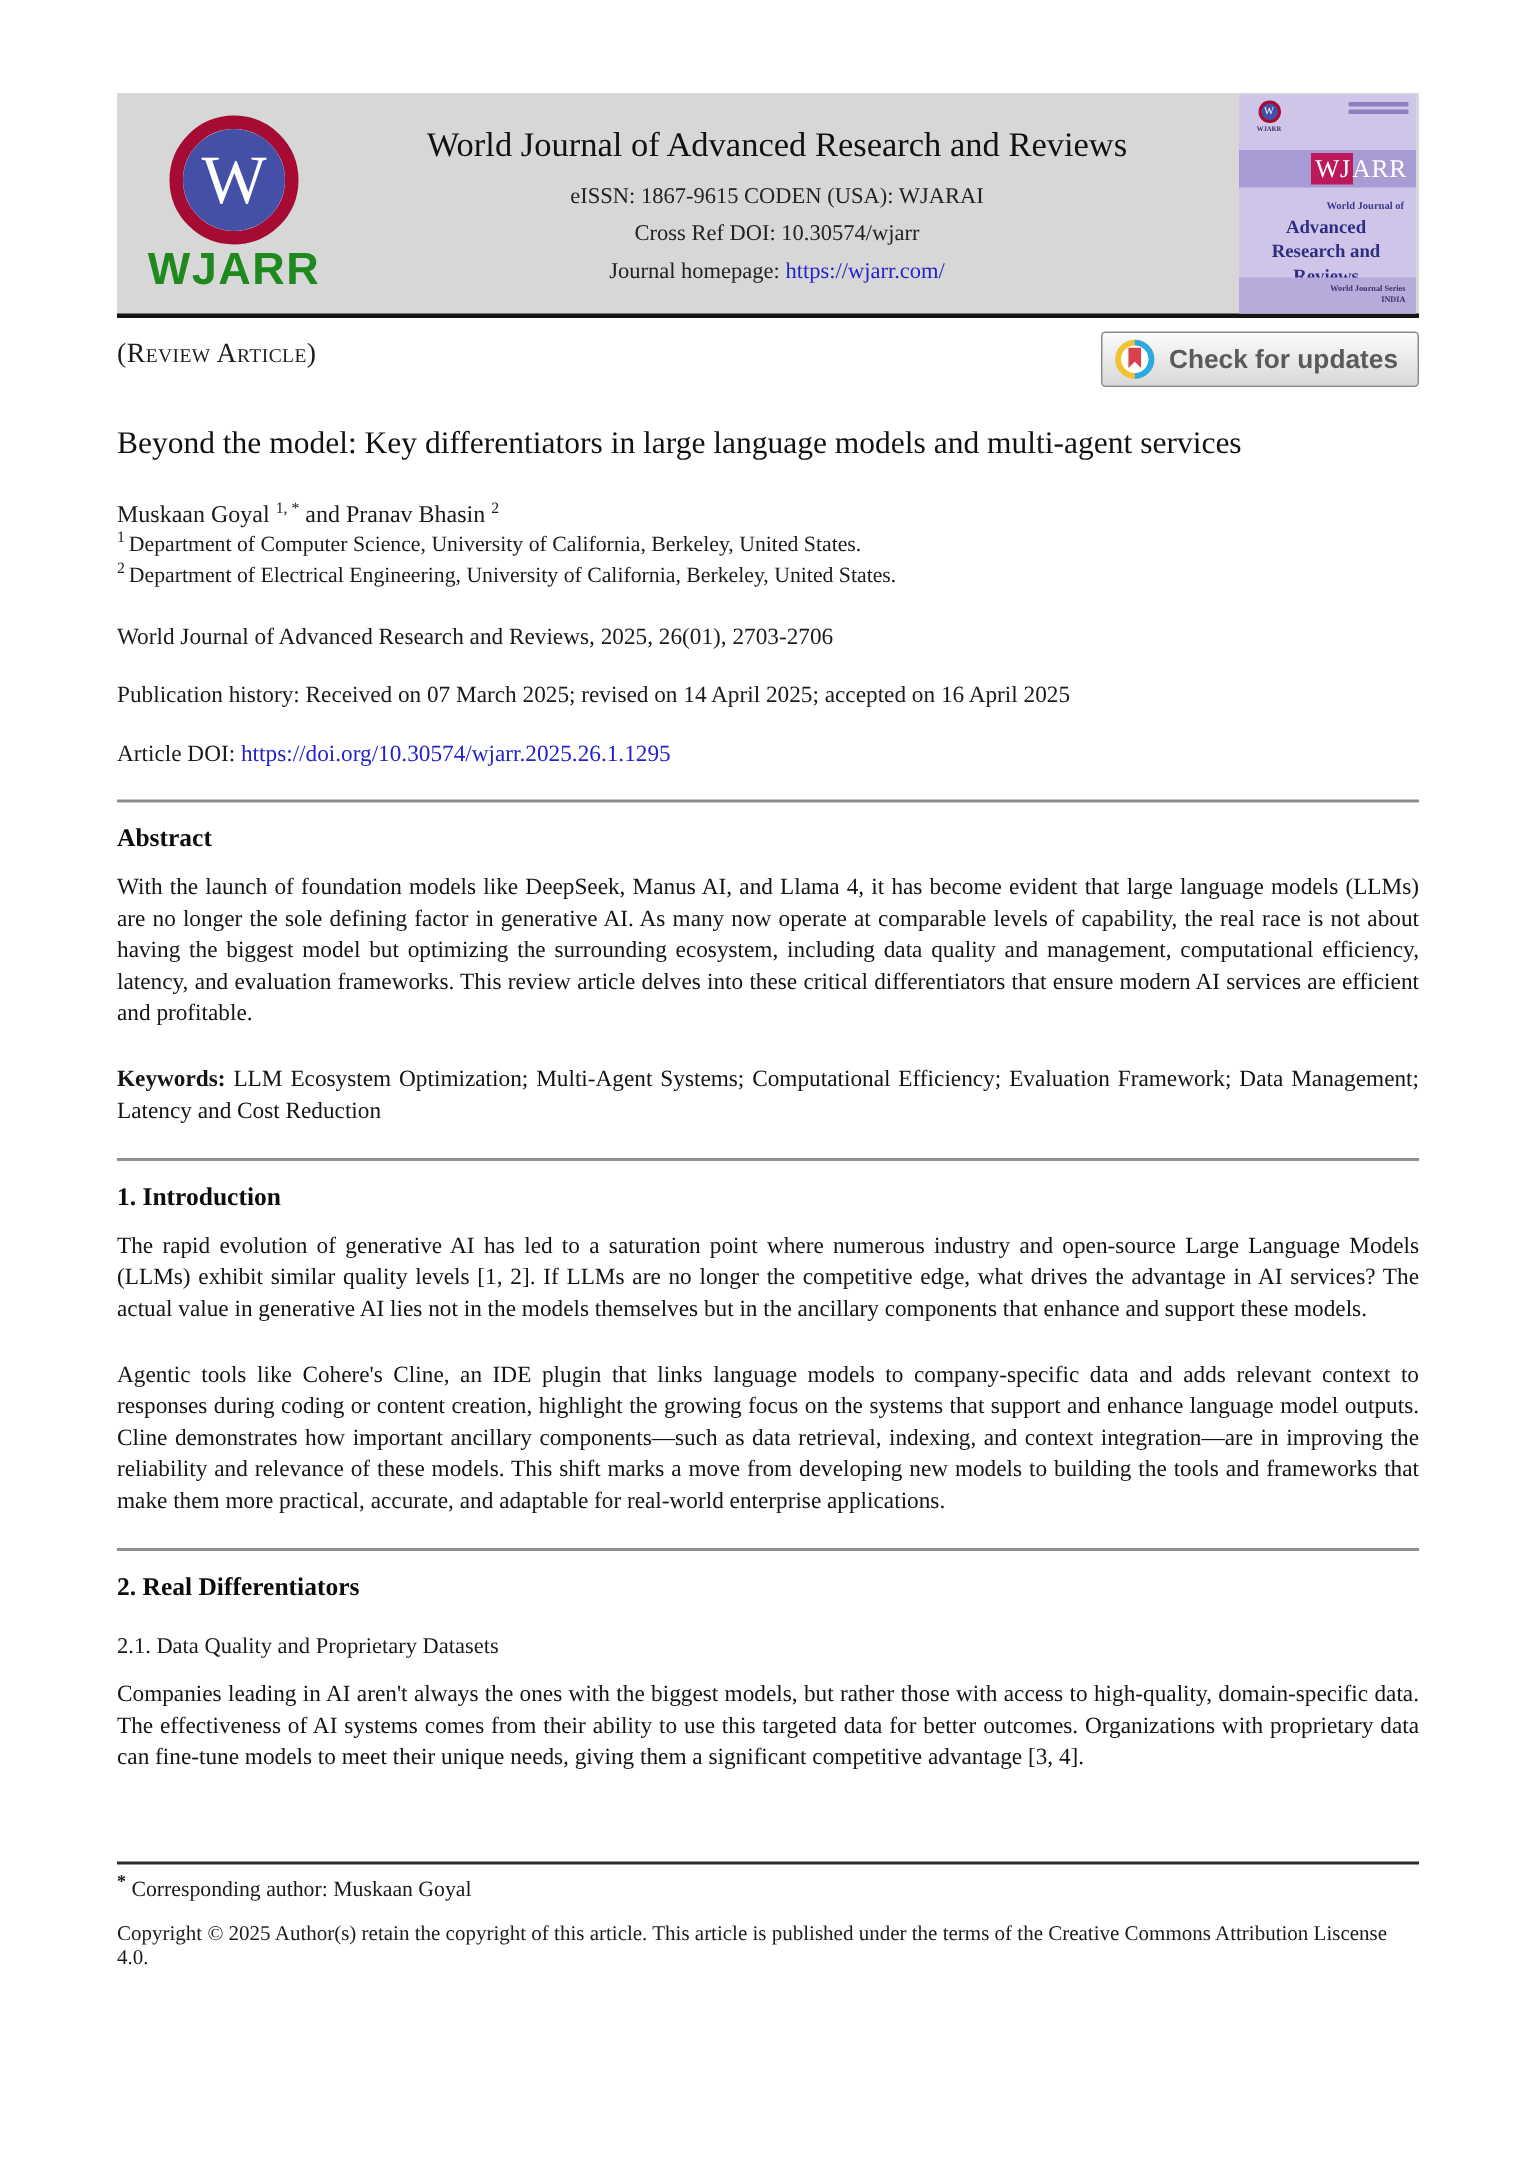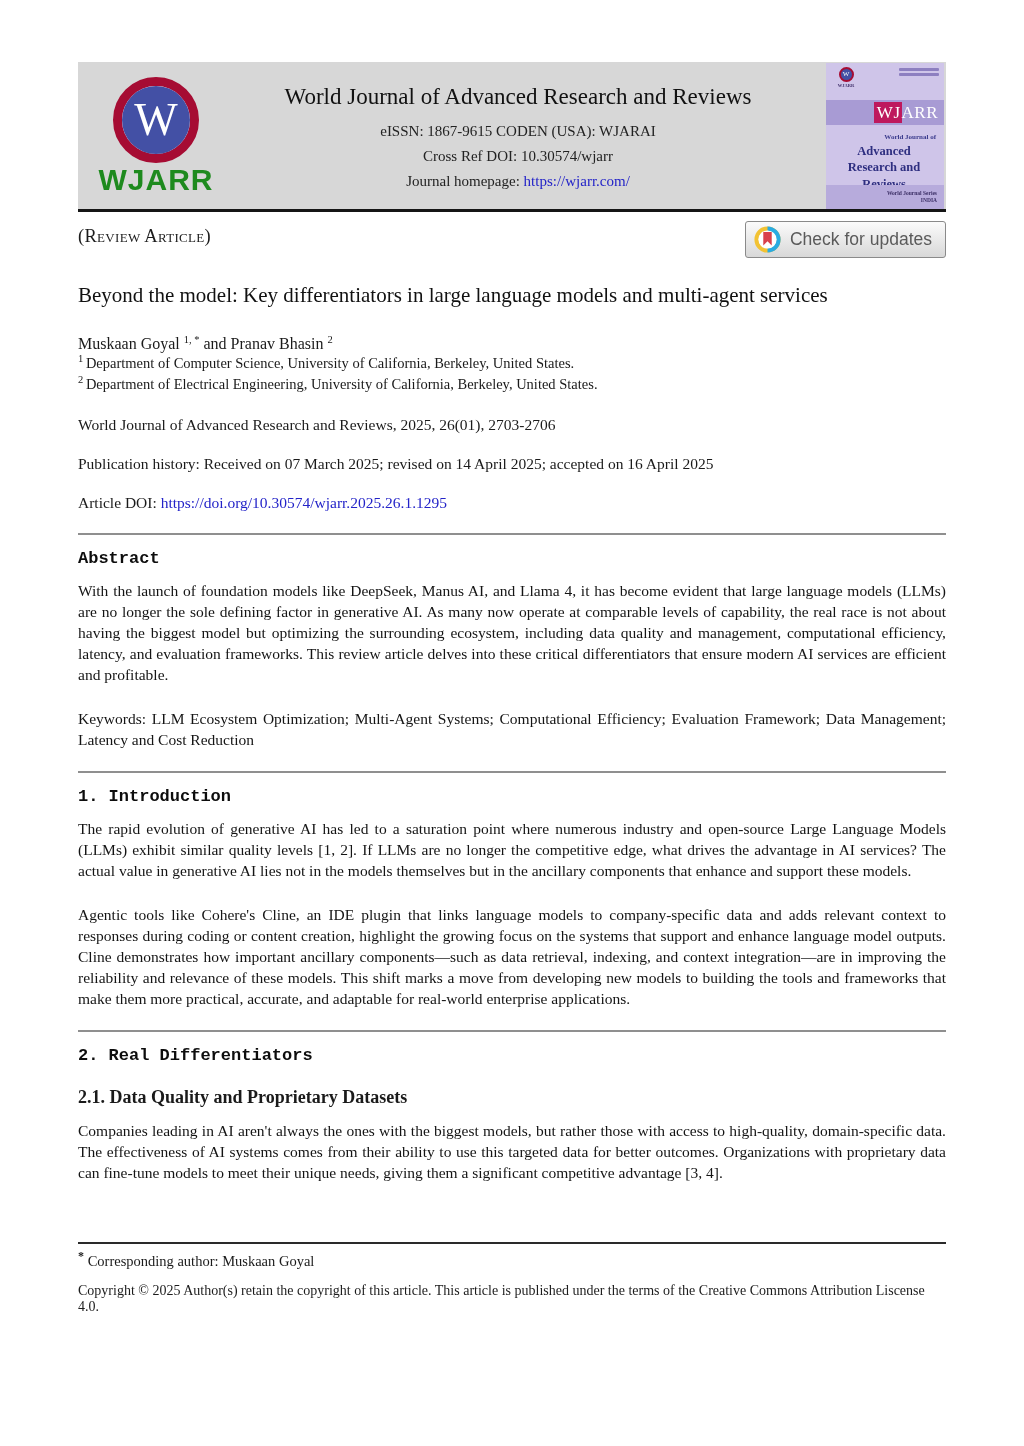--- a/index.html
+++ b/index.html
@@ -72,42 +72,42 @@
 
   
   .review-row { display: flex; justify-content: space-between; align-items: flex-start; margin-top: 9px; }
   .review-label { font-variant: small-caps; font-size: 18.5px; color: #1c1c1c; padding-top: 5px; letter-spacing: 0.3px; }
   .crossmark-btn {
     display: flex; align-items: center; gap: 9px;
     background: linear-gradient(#fbfbfb, #d8d8d8);
     border: 1px solid #8a8a8a; border-radius: 3px;
     padding: 4px 13px 4px 8px; cursor: pointer;
   }
-  .crossmark-label { font-family: "Liberation Sans", sans-serif; font-size: 17.5px; color: #5a5a5a; }
+  .crossmark-label { font-family: "Liberation Sans", sans-serif; font-size: 17.5px; color: #5a5a5a; font-weight: bold; }
 
   
   .article-title {
     margin-top: 23px; font-size: 21px; font-weight: 400; color: #111;
     text-align: justify; line-height: 29px;
   }
   .authors { margin-top: 25px; font-size: 16px; }
   .authors sup, .affil sup, .fn-sup { font-size: 10.5px; vertical-align: super; line-height: 0; }
   .affils { font-size: 14.5px; line-height: 21px; }
   .meta-line { margin-top: 21px; font-size: 15.5px; }
 
   
   .rule { border: none; height: 2px; background: #8f8f8f; margin-top: 21px; }
   .rule-dark { border: none; height: 2px; background: #2a2a2a; margin-top: 59px; }
 
   
-  .h-abstract, .h-section { font-size: 17px; font-weight: 700; color: #0d0d0d; margin-top: 14px; font-family: Liberation Mono, monospace; }
-  .h-sub { font-size: 18px; font-weight: 700; margin-top: 22px; }
+  .h-abstract, .h-section { font-size: 17px; font-weight: 700; color: #0d0d0d; margin-top: 14px; }
+  .h-sub { font-size: 15px; font-weight: 400; margin-top: 22px; }
   .body-par { font-size: 15.5px; line-height: 21px; text-align: justify; margin-top: 12px; color: #141414; }
   .body-par + .body-par { margin-top: 23px; }
-  .kw-label { font-weight: 400; }
+  .kw-label { font-weight: 700; }
 
   
   .fn-corresponding { margin-top: 9px; font-size: 14.5px; }
   .fn-sup-b { font-weight: 700; font-size: 12px; vertical-align: super; line-height: 0; }
   .fn-copyright { margin-top: 13px; font-size: 14px; color: #1c1c1c; }
 </style>
 </head>
 <body>
 
 <div class="page">

